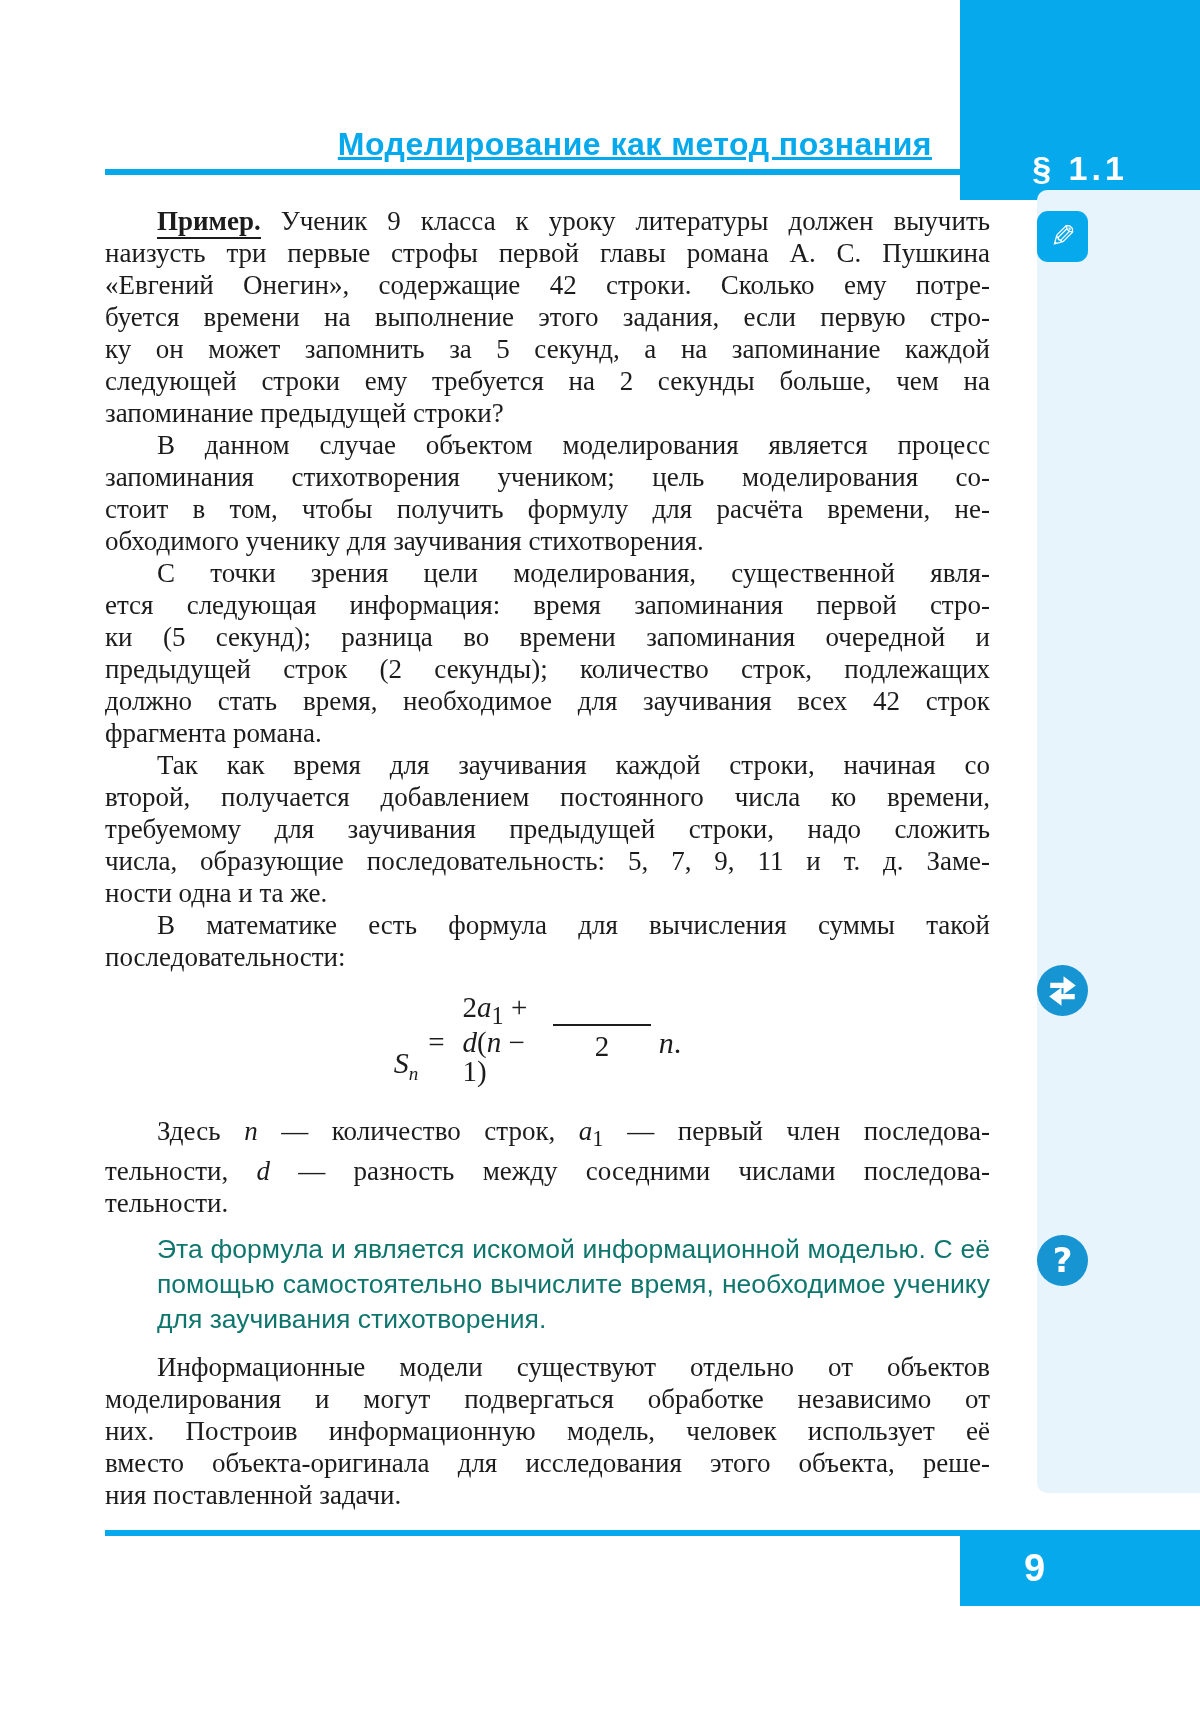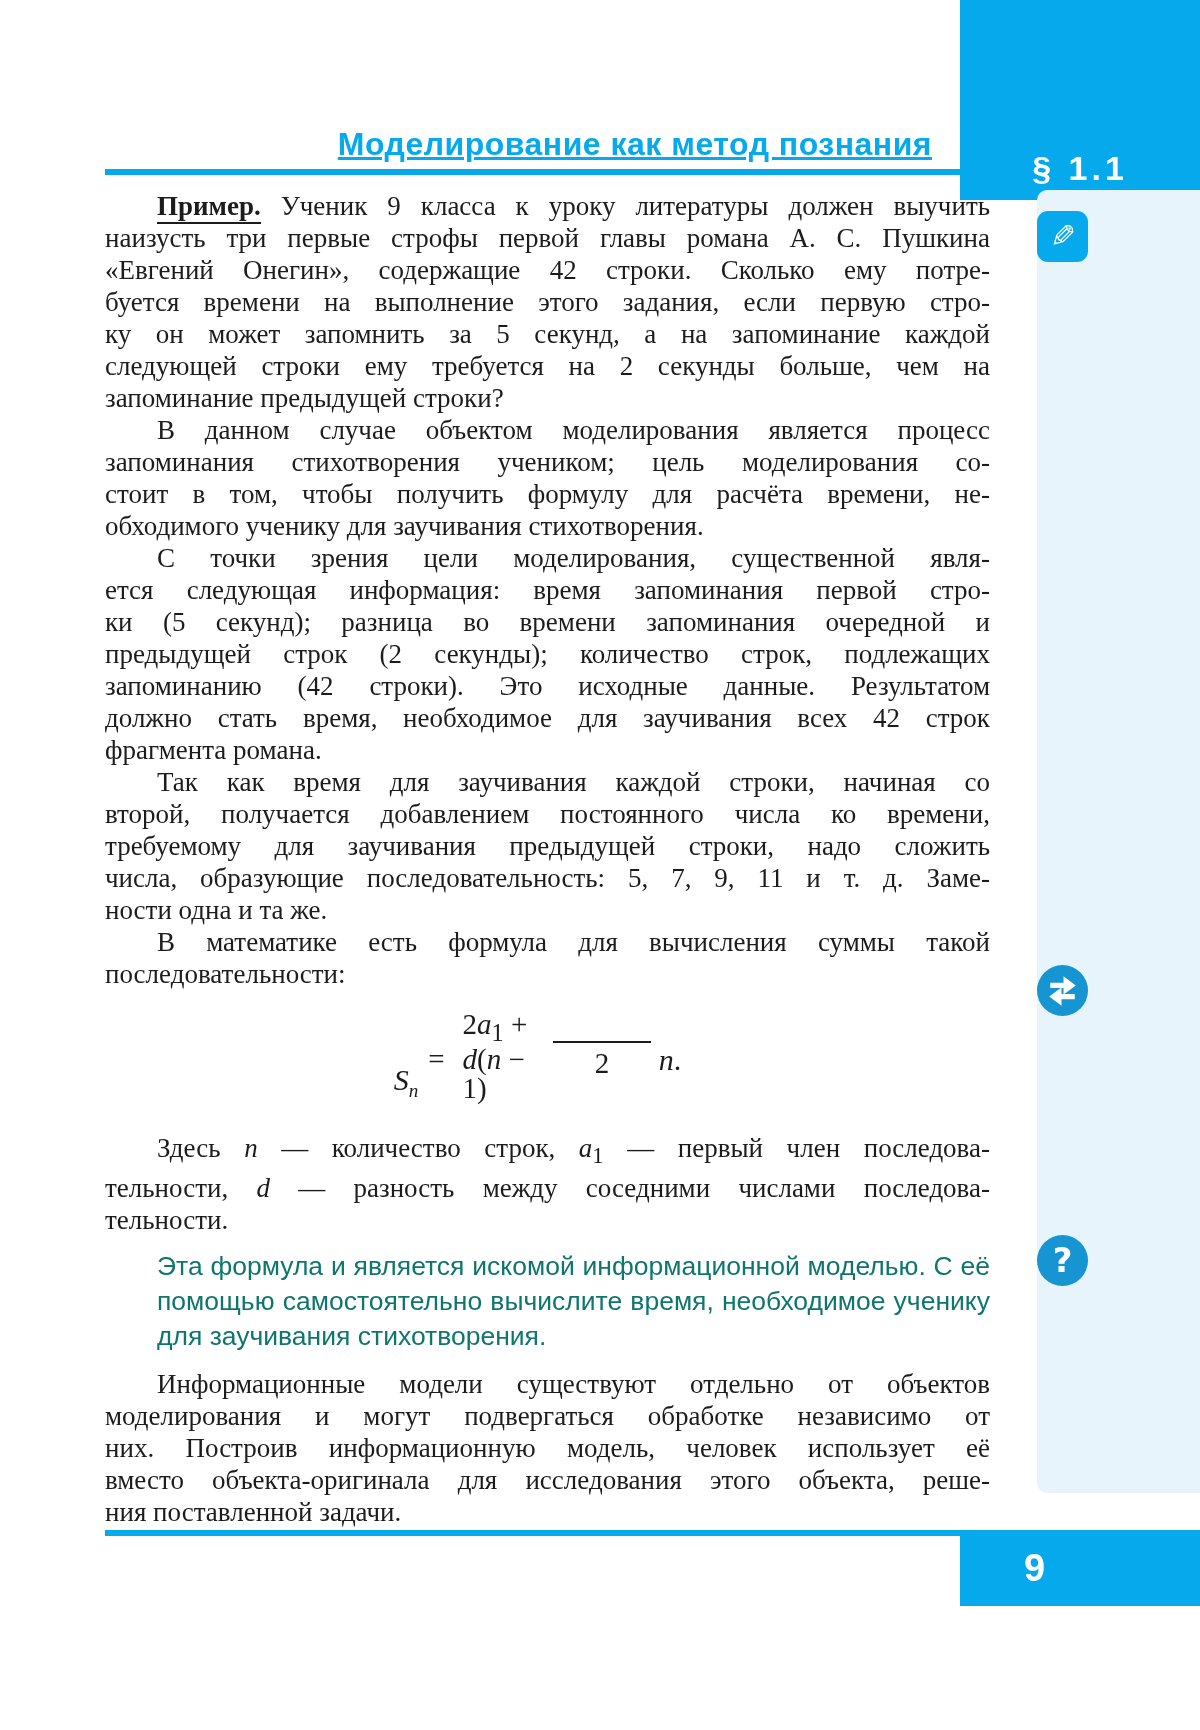--- a/index.html
+++ b/index.html
@@ -51,21 +51,21 @@
   }
   .circle-btn{background:var(--icon-blue);border-radius:50%;}
   .swap-btn{top:965px;}
   .question-btn{top:1235px;}
   .question-glyph{
     color:#fff;font-family:"DejaVu Sans",sans-serif;font-weight:bold;
     font-size:34px;line-height:1;padding-bottom:2px;
   }
   
   .content{
-    position:absolute;left:105px;top:190px;width:885px;
+    position:absolute;left:105px;top:205px;width:885px;
     font-size:27px;line-height:32px;
   }
   .p{margin:0;}
   .p .line{text-align:justify;text-align-last:justify;}
   .p .line.last{text-align-last:auto;}
   .p.serif .line.first{text-indent:52px;}
   .p.sans{
     font-family:"Liberation Sans",sans-serif;
     font-size:26.5px;line-height:35px;
     padding-left:52px;margin:13px 0 14px;
@@ -141,21 +141,20 @@
       <div class="line first">В данном случае объектом моделирования является процесс</div>
       <div class="line">запоминания стихотворения учеником; цель моделирования со-</div>
       <div class="line">стоит в том, чтобы получить формулу для расчёта времени, не-</div>
       <div class="line last">обходимого ученику для заучивания стихотворения.</div>
     </div>
     <div class="p serif">
       <div class="line first">С точки зрения цели моделирования, существенной явля-</div>
       <div class="line">ется следующая информация: время запоминания первой стро-</div>
       <div class="line">ки (5 секунд); разница во времени запоминания очередной и</div>
       <div class="line">предыдущей строк (2 секунды); количество строк, подлежащих</div>
-      <div class="line">запоминанию (42 строки). Это исходные данные. Результатом</div>
       <div class="line">должно стать время, необходимое для заучивания всех 42 строк</div>
       <div class="line last">фрагмента романа.</div>
     </div>
     <div class="p serif">
       <div class="line first">Так как время для заучивания каждой строки, начиная со</div>
       <div class="line">второй, получается добавлением постоянного числа ко времени,</div>
       <div class="line">требуемому для заучивания предыдущей строки, надо сложить</div>
       <div class="line">числа, образующие последовательность: 5, 7, 9, 11 и т. д. Заме-</div>
       <div class="line last">ности одна и та же.</div>
     </div>

